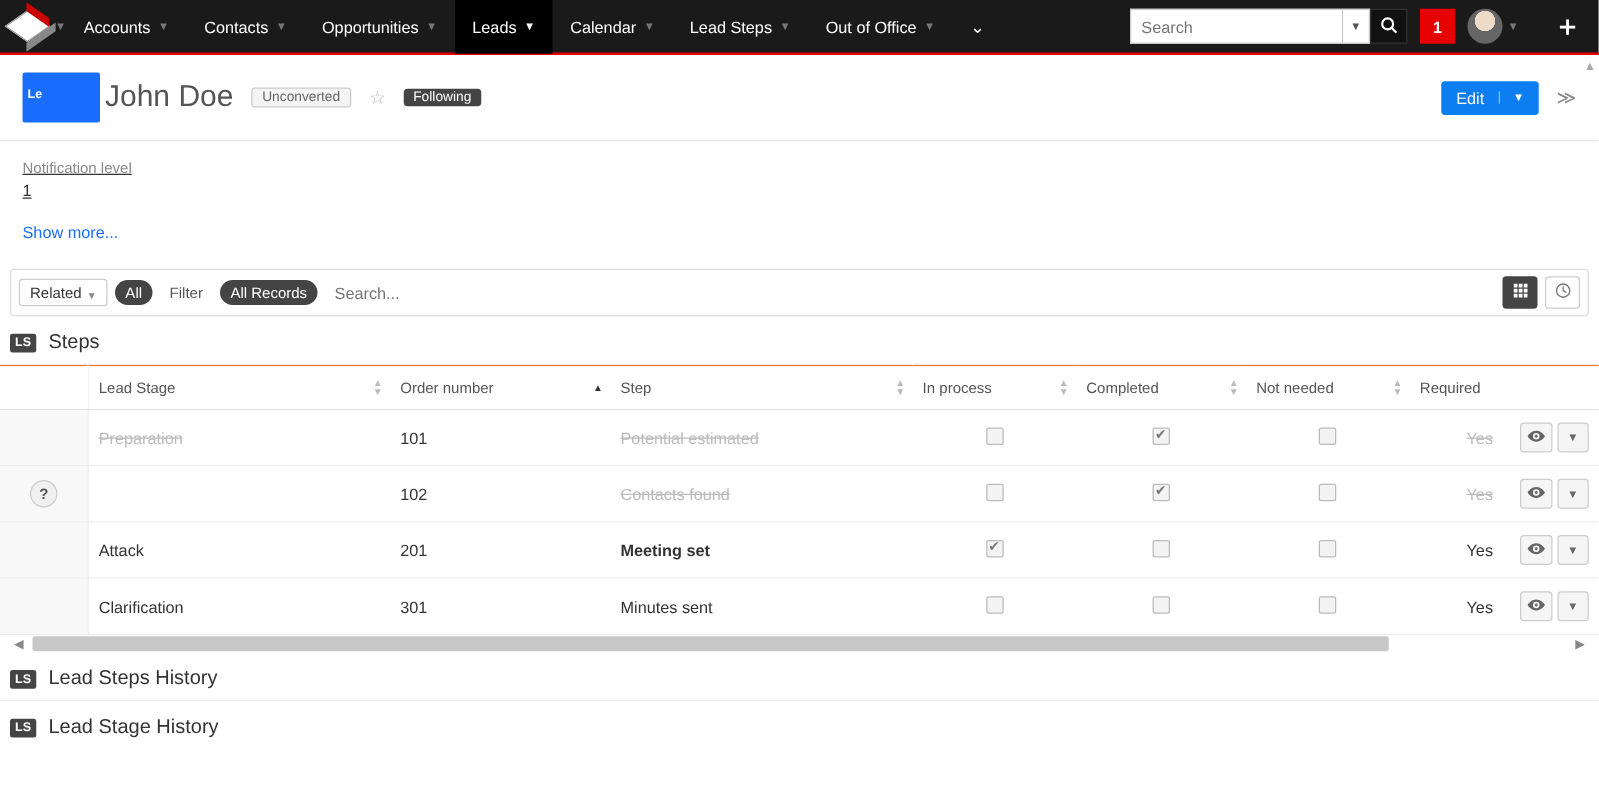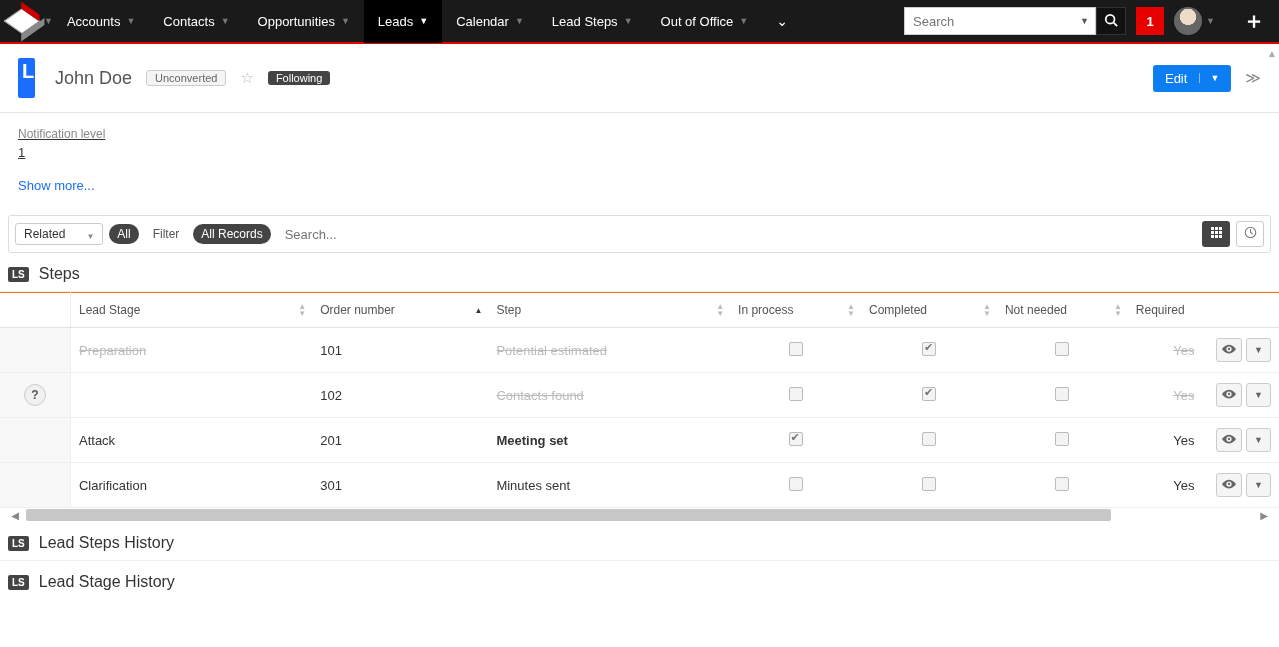--- a/index.html
+++ b/index.html
@@ -19,42 +19,42 @@
   .searchbox { height:28px; width:170px; border:1px solid #ccc; border-right:none; padding:0 8px; font-size:13px; background:#fff;}
   .search-caret-btn{width:22px;height:28px;background:#fff;border:1px solid #ccc;border-left:none;display:flex;align-items:center;justify-content:center;color:#555;}
   .searchbtn { width:30px;height:28px; background:#111; color:#fff; display:flex;align-items:center;justify-content:center;border:1px solid #333;}
   .notif { width:28px;height:28px;background:#e60000;color:#fff;display:flex;align-items:center;justify-content:center;margin-right:10px;font-weight:bold;font-size:13px;}
   .avatar { width:28px;height:28px;border-radius:50%;background:radial-gradient(circle at 50% 35%, #eedcc8 0%, #eedcc8 35%, #666 36%, #666 100%);margin-right:4px;}
   .avatar-caret{color:#777;font-size:9px;margin-right:14px;}
   .addbtn { color:#fff; font-size:22px; font-weight:bold; padding:0 14px; cursor:pointer; }
 
   .page { position:relative; }
   .header { display:flex; align-items:center; padding:14px 18px; border-bottom:1px solid #e5e5e5; }
-  .typebox { width:17px;height:40px;background:#1a6eff;color:#fff;display:flex;align-items:flex-start;justify-content:flex-start;padding:2px 4px;font-size:20px;font-weight:bold;border-radius:2px;}
-  .recordname { font-size:18px;color:#555;margin-left:20px; }
+  .typebox { width:62px;height:40px;background:#1a6eff;color:#fff;display:flex;align-items:flex-start;justify-content:flex-start;padding:12px 4px;font-size:10px;font-weight:bold;border-radius:2px;}
+  .recordname { font-size:24px;color:#555;margin-left:4px; }
   .tag{ display:inline-flex;align-items:center; padding:1px 8px;border-radius:3px; font-size:11px;margin-left:14px; }
   .tag-light{background:#f4f4f4;border:1px solid #ccc;color:#666;}
   .tag-dark{background:#444;color:#fff;}
   .star{margin-left:14px;color:#bbb;cursor:pointer;font-size:15px;}
   .editbtn{margin-left:auto; background:#0d7ef2;color:#fff;border:none;padding:6px 12px;border-radius:3px;font-size:13px;display:flex;align-items:center;gap:12px;cursor:pointer;}
   .editbtn .caret{font-size:9px;border-left:1px solid rgba(255,255,255,.5);padding-left:10px;}
   .collapse{margin-left:14px;color:#888;font-size:15px;cursor:pointer;}
 
   .fields { padding:6px 18px 14px; position:relative;text-decoration:underline;}
   .field-row{display:flex;}
   .field{ padding:8px 0 12px; }
   .field.col1{width:640px;}
   .field-label{color:#888;font-size:12px;margin-bottom:4px;}
   .field-val{color:#333;font-size:13px;}
   .showmore{ color:#1a6eff; font-size:13px; cursor:pointer; padding:6px 0 8px; display:inline-block;}
   .scroll-arrow{position:absolute;right:2px;color:#aaa;font-size:10px;}
   .scroll-arrow.up{top:-56px;}
 
   .filterbar { margin:0 8px; border:1px solid #ddd; border-radius:3px; padding:5px 6px; display:flex; align-items:center; gap:6px;}
-  .fb-btn{font-size:12px;padding:3px 8px;border-radius:3px;cursor:pointer;display:inline-flex;align-items:flex-end;gap:21px;}
+  .fb-btn{font-size:12px;padding:3px 8px;border-radius:3px;cursor:pointer;display:inline-flex;align-items:flex-end;gap:4px;}
   .fb-light{background:#fff;border:1px solid #ccc;color:#333;}
   .fb-dark{background:#444;color:#fff;}
   .fb-pill{border-radius:10px;}
   .filter-input{border:none;outline:none;flex:1;padding:4px 8px;font-size:13px;color:#777;}
   .fb-iconbtn{width:28px;height:26px;background:#444;color:#fff;border-radius:3px;display:flex;align-items:center;justify-content:center;}
   .fb-iconbtn.light{background:#fff;border:1px solid #ccc;color:#666;}
 
   .sectionhdr{display:flex;align-items:center;gap:10px;padding:12px 8px 8px;}
   .sec-badge{background:#444;color:#fff;font-size:10px;font-weight:bold;padding:2px 4px;border-radius:2px;}
   .sec-title{font-size:16px;color:#333;}

